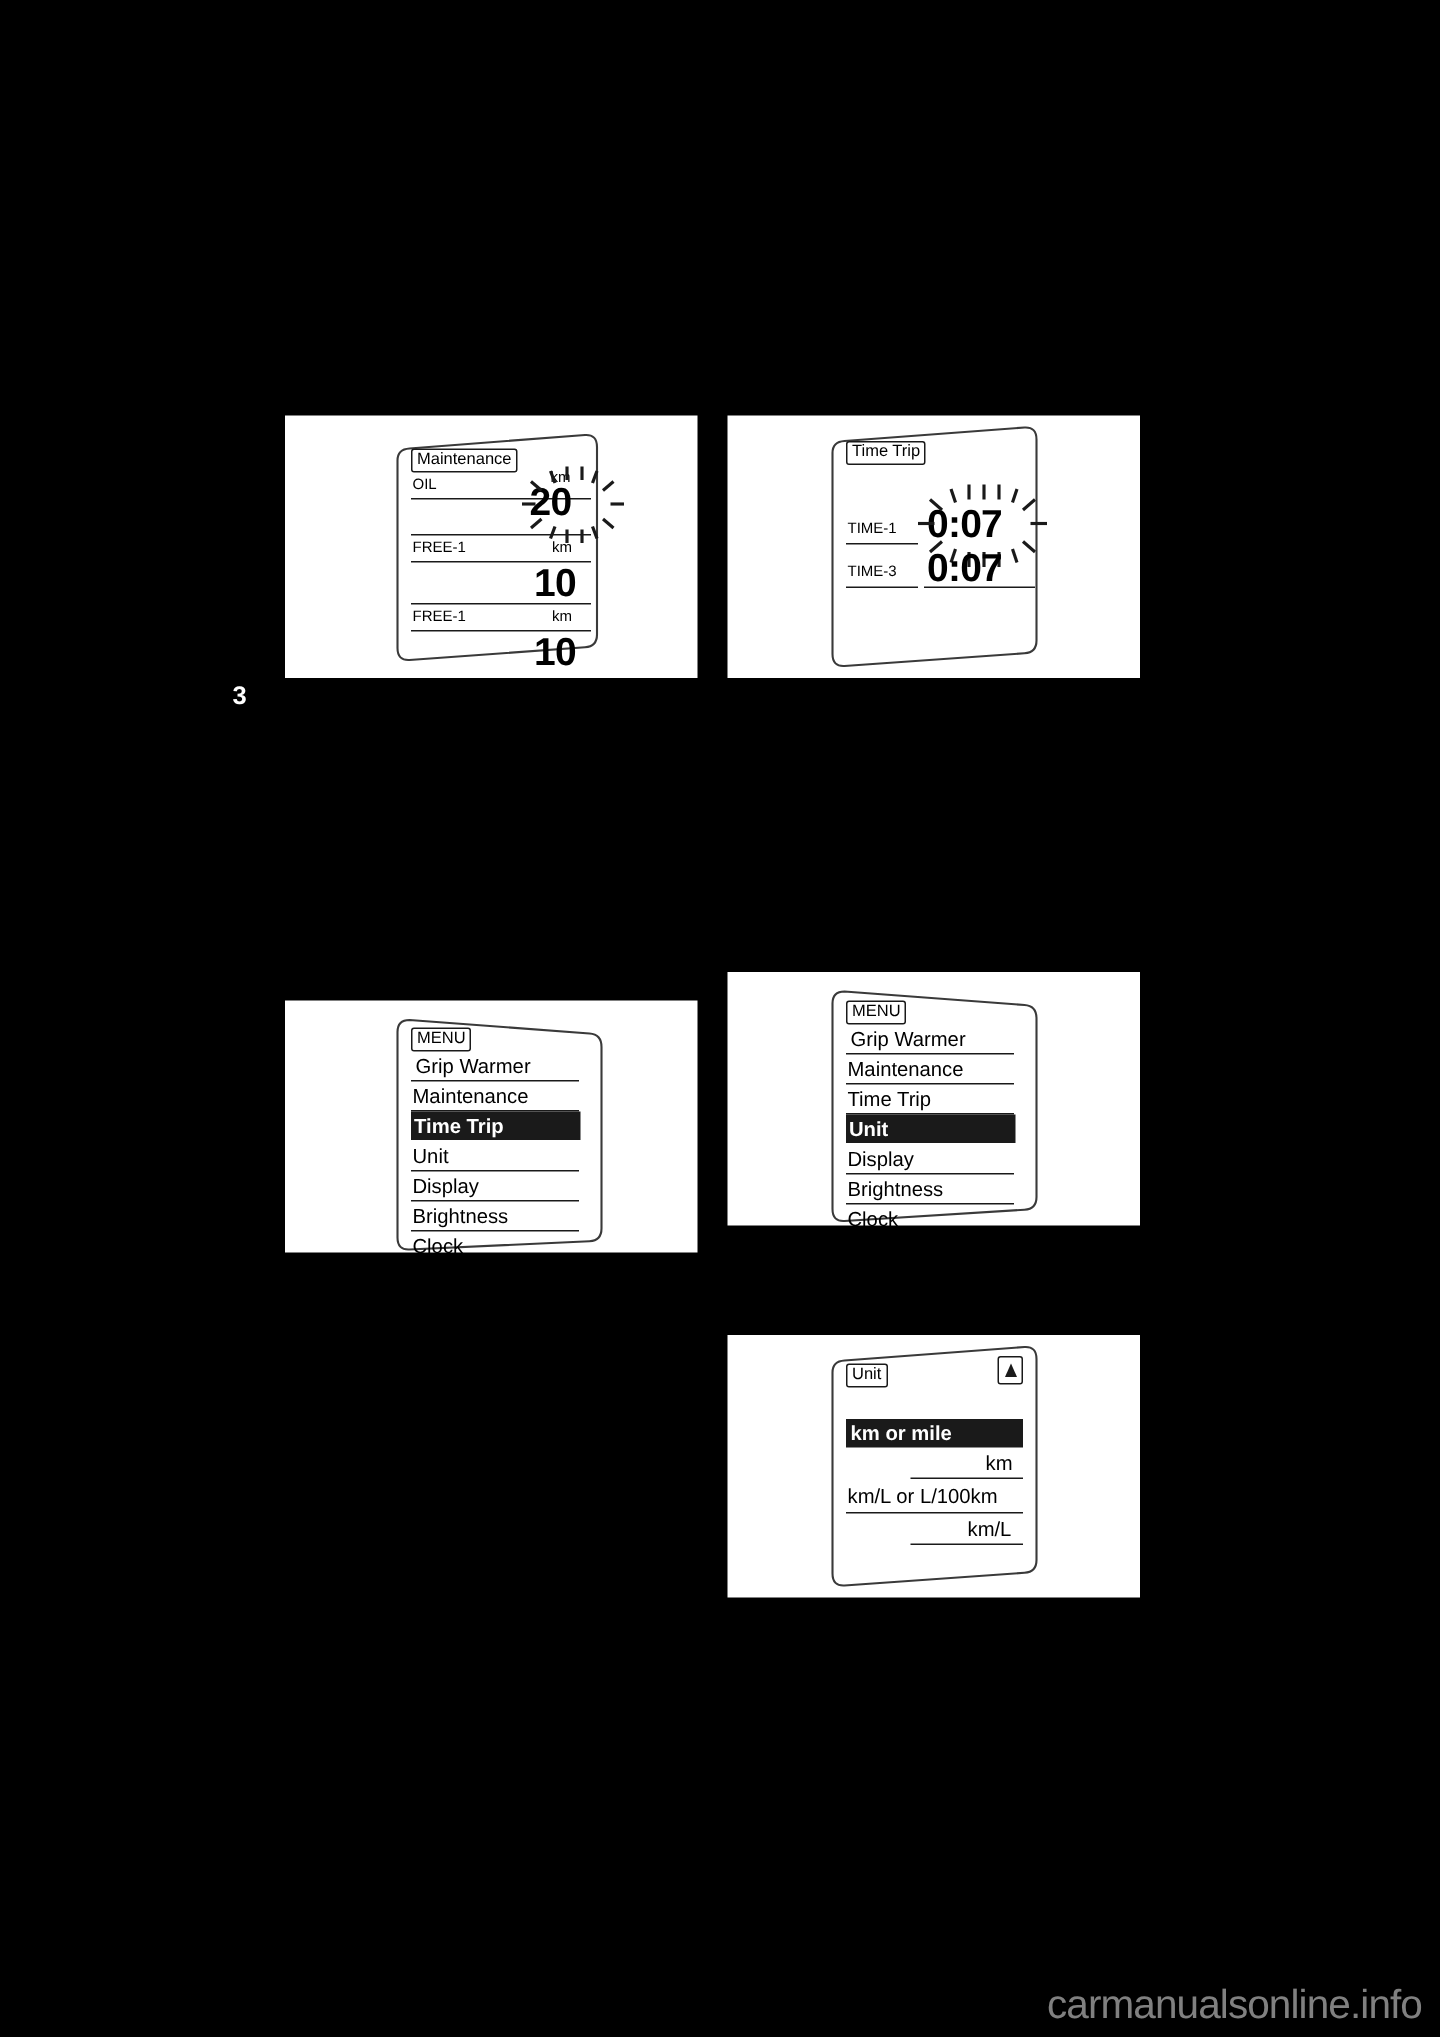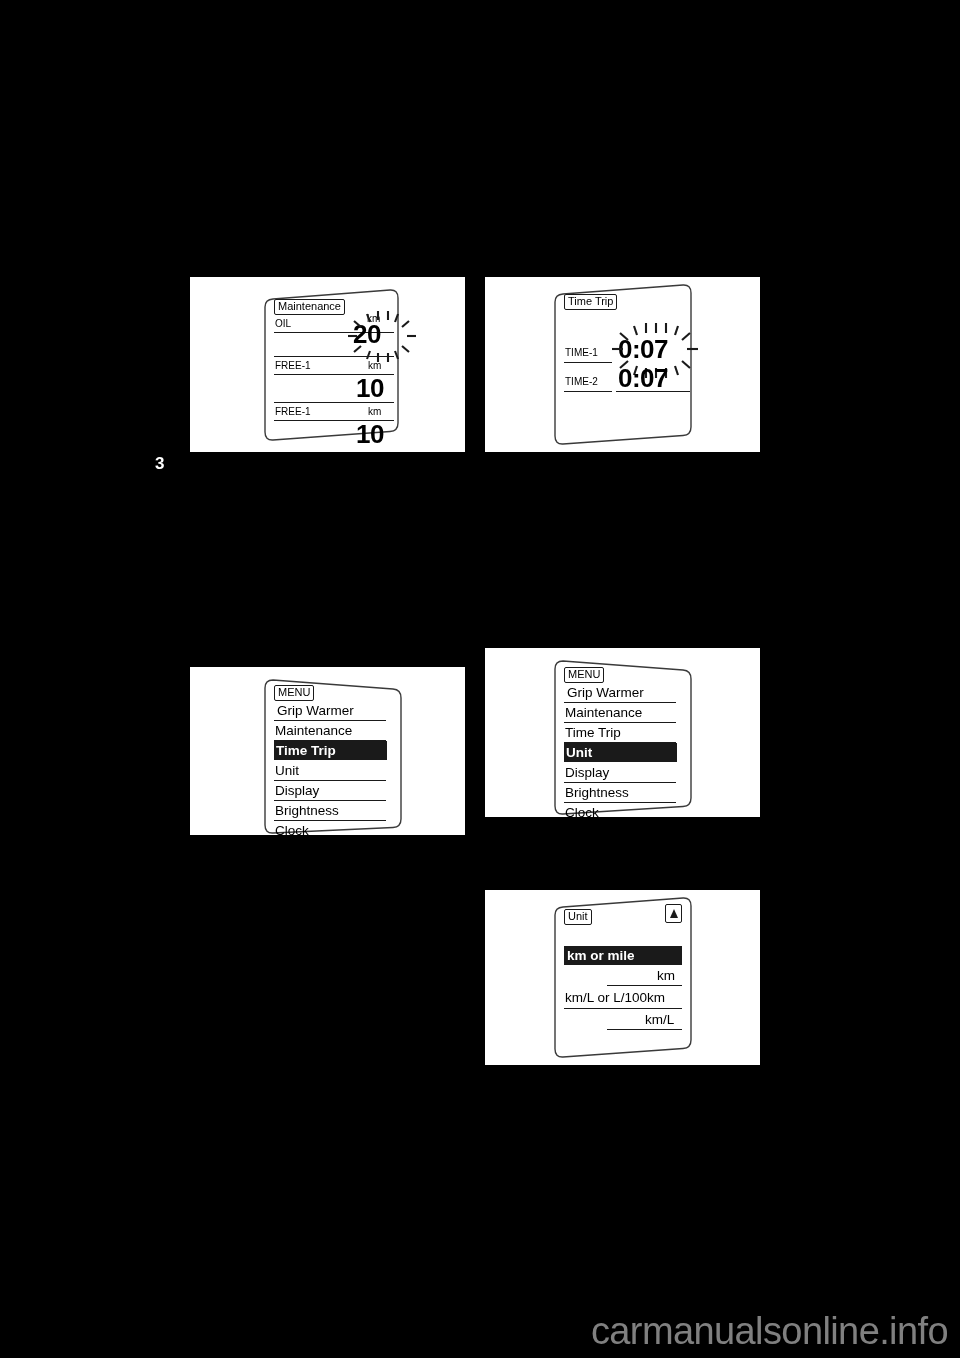--- a/index.html
+++ b/index.html
@@ -139,21 +139,21 @@
     border-right: 4.5px solid transparent;
     border-bottom: 9px solid #1a1a1a;
   }
 
   
   #watermark {
     position: absolute;
     right: 12px;
     bottom: 8px;
     color: #808080;
-    font-size: 38px;
+    font-size: 27px;
     letter-spacing: -0.6px;
     font-family: "Liberation Sans", sans-serif;
     line-height: 1;
   }
 </style>
 </head>
 <body>
 
 <div id="chapter-marker">3</div>
 
@@ -236,21 +236,21 @@
           <line x1="22" y1="49" x2="30" y2="42"></line>
           <line x1="36" y1="56" x2="39" y2="47"></line>
           <line x1="48" y1="59" x2="48" y2="49"></line>
           <line x1="58" y1="59" x2="58" y2="49"></line>
           <line x1="68" y1="59" x2="68" y2="49"></line>
           <line x1="80" y1="56" x2="77" y2="47"></line>
           <line x1="92" y1="49" x2="84" y2="42"></line>
         </g>
       </svg>
 
-      <div class="lbl" style="left:80px; top:99px;">TIME-2</div>
+      <div class="lbl" style="left:80px; top:99px;">TIME-3</div>
       <div class="rule" style="left:79px; top:114px; width:48px;"></div>
       <div class="lbl big" style="left:133px; top:88px;">0:07</div>
       <div class="rule" style="left:131px; top:114px; width:74px;"></div>
     </div>
   </div>
 </div>
 
 <div class="figure-plate" style="left:190px; top:667px; width:275px; height:168px;">
 
   <div class="lcd">

